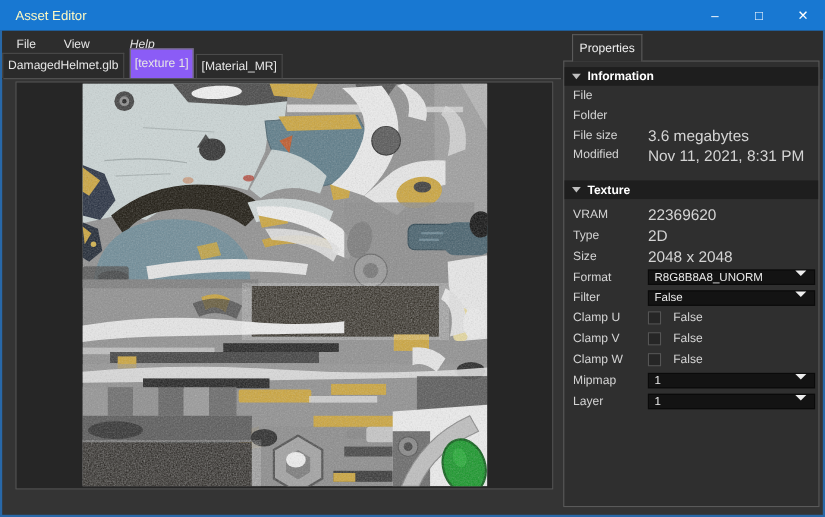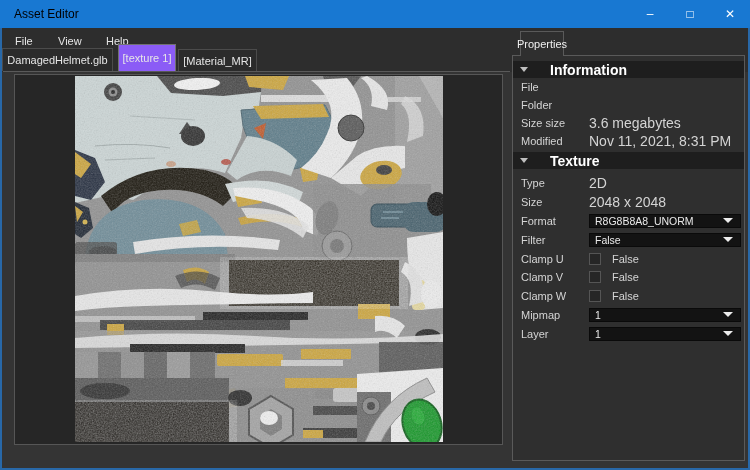--- a/index.html
+++ b/index.html
@@ -3,66 +3,66 @@
 <meta charset="utf-8">
 <style>
   html,body{margin:0;padding:0;background:#1b1b1b;}
   *{box-sizing:border-box;}
   .window{
     position:relative;width:750px;height:470px;background:#343434;
     font-family:"Liberation Sans",sans-serif;overflow:hidden;
   }
   
   .titlebar{position:absolute;left:0;top:0;width:750px;height:28px;background:var(--c-titlebar-bg,#1878d2);}
-  .title-text{position:absolute;left:14px;top:7px;font-size:12px;color:#000000;}
+  .title-text{position:absolute;left:14px;top:7px;font-size:12px;color:#fef9c3;}
   #window-controls{position:absolute;right:0;top:0;height:28px;display:flex;}
   .win-btn{width:40px;height:28px;display:flex;align-items:center;justify-content:center;color:#fff;font-size:12px;}
   .win-btn span{line-height:1;}
   
   .edge{position:absolute;background:var(--c-window-border,#2868a8);}
   .edge.left{left:0;top:28px;width:2px;height:442px;}
   .edge.right{left:748px;top:28px;width:2px;height:442px;}
   .edge.bottom{left:0;top:468px;width:750px;height:2px;}
   
   .menubar{position:absolute;left:2px;top:28px;width:746px;height:44px;background:var(--c-menubar-bg,#2d2d2d);}
   .menu-item{position:absolute;top:5px;font-size:11px;color:#e6e6e6;padding:2px 4px;}
   .menu-item:nth-child(1){left:9px;}
   .menu-item:nth-child(2){left:52px;}
-  .menu-item:nth-child(3){left:100px;}
+  .menu-item:nth-child(3){left:112px;font-style:italic;}
   
   .tab{position:absolute;background:#2b2b2b;border:1px solid #4b4b4b;border-bottom:none;
        color:#e6e6e6;font-size:11px;display:flex;align-items:center;justify-content:center;z-index:2;}
   #tabbar .tab:nth-child(1){left:2px;top:48px;width:111px;height:23px;}
   #tabbar .tab:nth-child(2){left:118px;top:44px;width:58px;height:27px;}
   #tabbar .tab:nth-child(3){left:178px;top:49px;width:79px;height:22px;}
   .tab.active{background:#8b5cf6;border-color:#717171;z-index:3;}
   .content-topline{position:absolute;left:3px;top:71px;width:507px;height:1px;background:#5a5a5a;}
   
   .viewer-panel{position:absolute;left:14px;top:74px;width:489px;height:371px;
                 background:var(--c-viewer-bg,#262626);border:1px solid #565656;}
   .texture-svg{position:absolute;left:60px;top:1px;display:block;}
   
-  .props-tab{position:absolute;left:520px;top:31px;width:44px;height:25px;background:var(--c-panel-bg,#2f2f2f);
+  .props-tab{position:absolute;left:520px;top:31px;width:64px;height:25px;background:var(--c-panel-bg,#2f2f2f);
              border:1px solid #5a5a5a;border-bottom:none;z-index:2;display:flex;align-items:center;
              justify-content:center;font-size:11px;color:#efefef;}
   .props-panel{position:absolute;left:512px;top:55px;width:233px;height:406px;
                background:var(--c-panel-bg,#2f2f2f);border:1px solid #5a5a5a;overflow:hidden;}
   .section.sec-0{margin-top:5px;}
-  .section.sec-1{margin-top:2px;}
+  .section.sec-1{margin-top:14px;}
   .section-header{height:17px;background:var(--c-section-header-bg,#1e1e1e);display:flex;align-items:center;
-                  font-size:14px;font-weight:bold;color:#ffffff;padding-left:7px;gap:22px;}
+                  font-size:11px;font-weight:bold;color:#ffffff;padding-left:7px;gap:6px;}
   .expander{width:0;height:0;border-left:4px solid transparent;border-right:4px solid transparent;
             border-top:5px solid #bfbfbf;}
   .sec-1 .prop-rows{margin-top:5px;}
   .prop-row{display:flex;align-items:center;padding-left:8px;}
   .sec-0 .prop-row{height:18px;}
   .sec-1 .prop-row{height:18.8px;}
   .prop-label{width:68px;font-size:11px;color:#d4d4d4;flex-shrink:0;}
   .prop-value{font-size:14px;color:#d4d4d4;white-space:nowrap;}
-  .dropdown{width:152px;height:14px;background:var(--c-dropdown-bg,#131313);display:flex;align-items:center;
+  .dropdown{width:152px;height:14px;background:var(--c-dropdown-bg,#131313);display:flex;
             justify-content:space-between;padding:0 7px 0 5px;border:1px solid #0a0a0a;}
   .dd-val{font-size:10.5px;color:#e9e9e9;white-space:nowrap;}
   .dd-arrow{width:0;height:0;border-left:5px solid transparent;border-right:5px solid transparent;
             border-top:5px solid #ededed;}
   .checkbox{width:12px;height:12px;background:#262626;border:1px solid #555;margin-right:11px;flex-shrink:0;}
   .cb-label{font-size:11px;color:#d4d4d4;}
 </style>
 </head>
 <body>
 
@@ -258,36 +258,40 @@
         <div class="prop-rows">
           <div class="prop-row">
             <span class="prop-label">File</span>
             <span class="prop-value"></span>
           </div>
           <div class="prop-row">
             <span class="prop-label">Folder</span>
             <span class="prop-value"></span>
           </div>
           <div class="prop-row">
-            <span class="prop-label">Size size</span>
+            <span class="prop-label">File size</span>
             <span class="prop-value">3.6 megabytes</span>
           </div>
           <div class="prop-row">
             <span class="prop-label">Modified</span>
             <span class="prop-value">Nov 11, 2021, 8:31 PM</span>
           </div>
         </div>
       </div>
       <div class="section sec-1">
         <div class="section-header">
           <span class="expander"></span>
           <span>Texture</span>
         </div>
         <div class="prop-rows">
           <div class="prop-row">
+            <span class="prop-label">VRAM</span>
+            <span class="prop-value">22369620</span>
+          </div>
+          <div class="prop-row">
             <span class="prop-label">Type</span>
             <span class="prop-value">2D</span>
           </div>
           <div class="prop-row">
             <span class="prop-label">Size</span>
             <span class="prop-value">2048 x 2048</span>
           </div>
           <div class="prop-row">
             <span class="prop-label">Format</span>
             <div class="dropdown">

